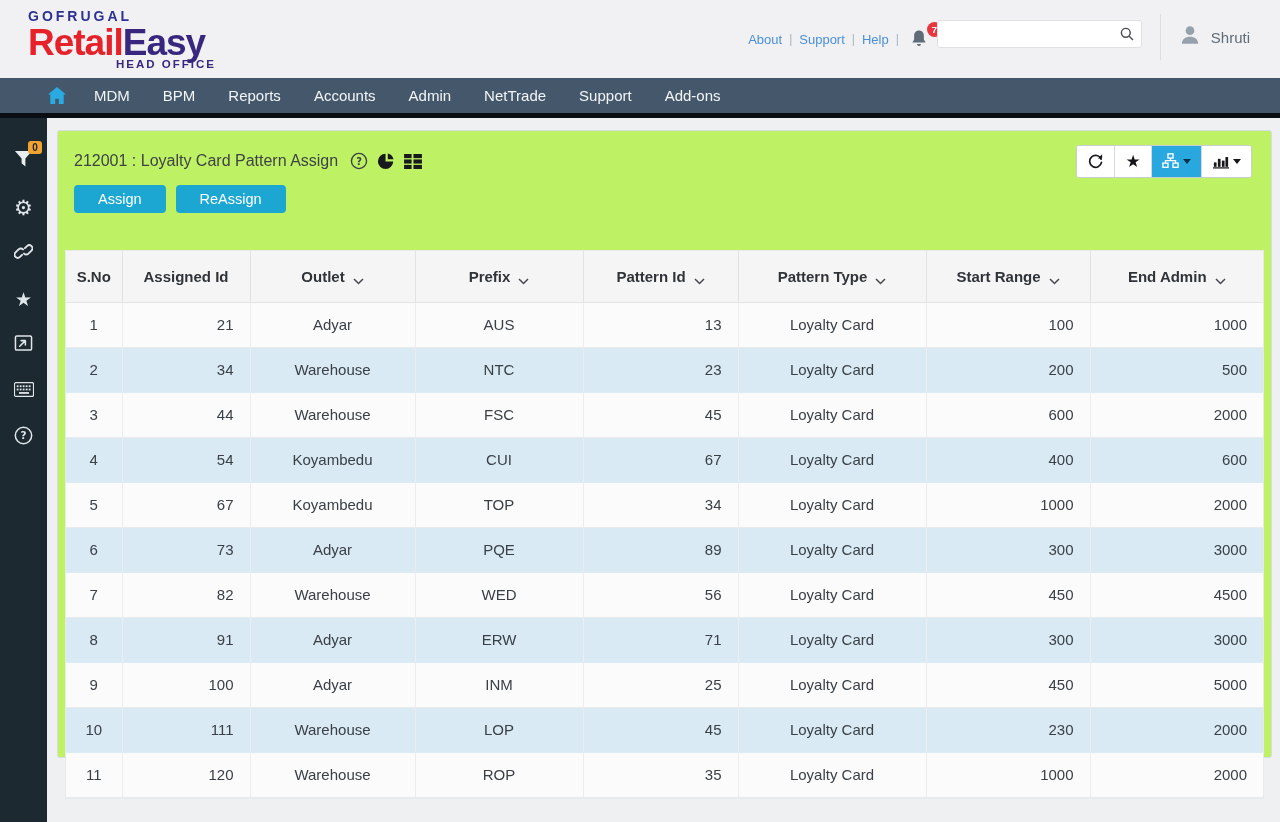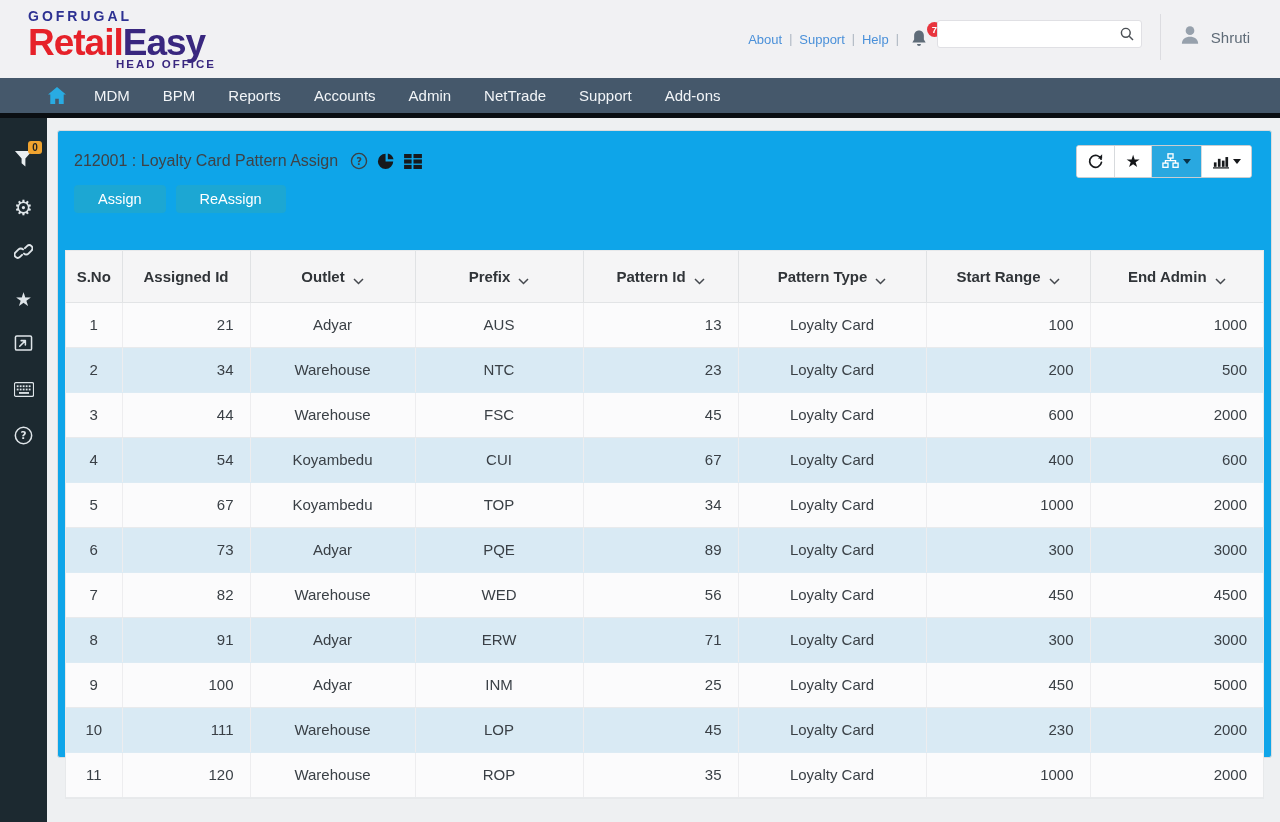--- a/index.html
+++ b/index.html
@@ -41,21 +41,21 @@
 
   
   .app-body { display:flex; height:704px; background:#eef0f2; }
   .side-rail { width:47px; background:var(--sidebar-bg,#1c2930); display:flex; flex-direction:column; align-items:center; padding-top:20px; flex-shrink:0; }
   .rail-item { position:relative; width:47px; height:46px; display:flex; align-items:center; justify-content:center; cursor:pointer; color:#dfe5e9; }
   .rail-badge { position:absolute; top:3px; right:5px; min-width:14px; height:13px; background:var(--badge-orange,#f0a32f);
     color:#222; font-size:10px; font-weight:700; border-radius:3px; display:flex; align-items:center; justify-content:center; padding:0 3px; }
   .rail-glyph { font-size:21px; line-height:1; }
 
   .main-area { flex:1; padding:12px 8px 0 10px; }
-  .card { background:#0ea5e9; border:1px solid #d9dcde; border-radius:3px; height:628px; padding:14px 7px 0 7px; }
+  .card { background:#bef264; border:1px solid #d9dcde; border-radius:3px; height:628px; padding:14px 7px 0 7px; }
 
   .title-row { display:flex; align-items:center; padding-left:9px; height:32px; }
   .page-title { font-size:16px; color:#3f4246; }
   .title-icons { display:flex; align-items:center; gap:9px; margin-left:12px; }
   .title-icons > span { display:flex; cursor:pointer; }
 
   .toolbar-group { margin-left:auto; margin-right:12px; display:flex; border:1px solid #c9cdd1; border-radius:3px; overflow:hidden; background:#fff; }
   .tool-btn { width:37px; height:31px; display:flex; align-items:center; justify-content:center; gap:4px;
     background:#fff; border-left:1px solid #d7dadd; cursor:pointer; }
   .tool-btn:first-child { border-left:none; }

